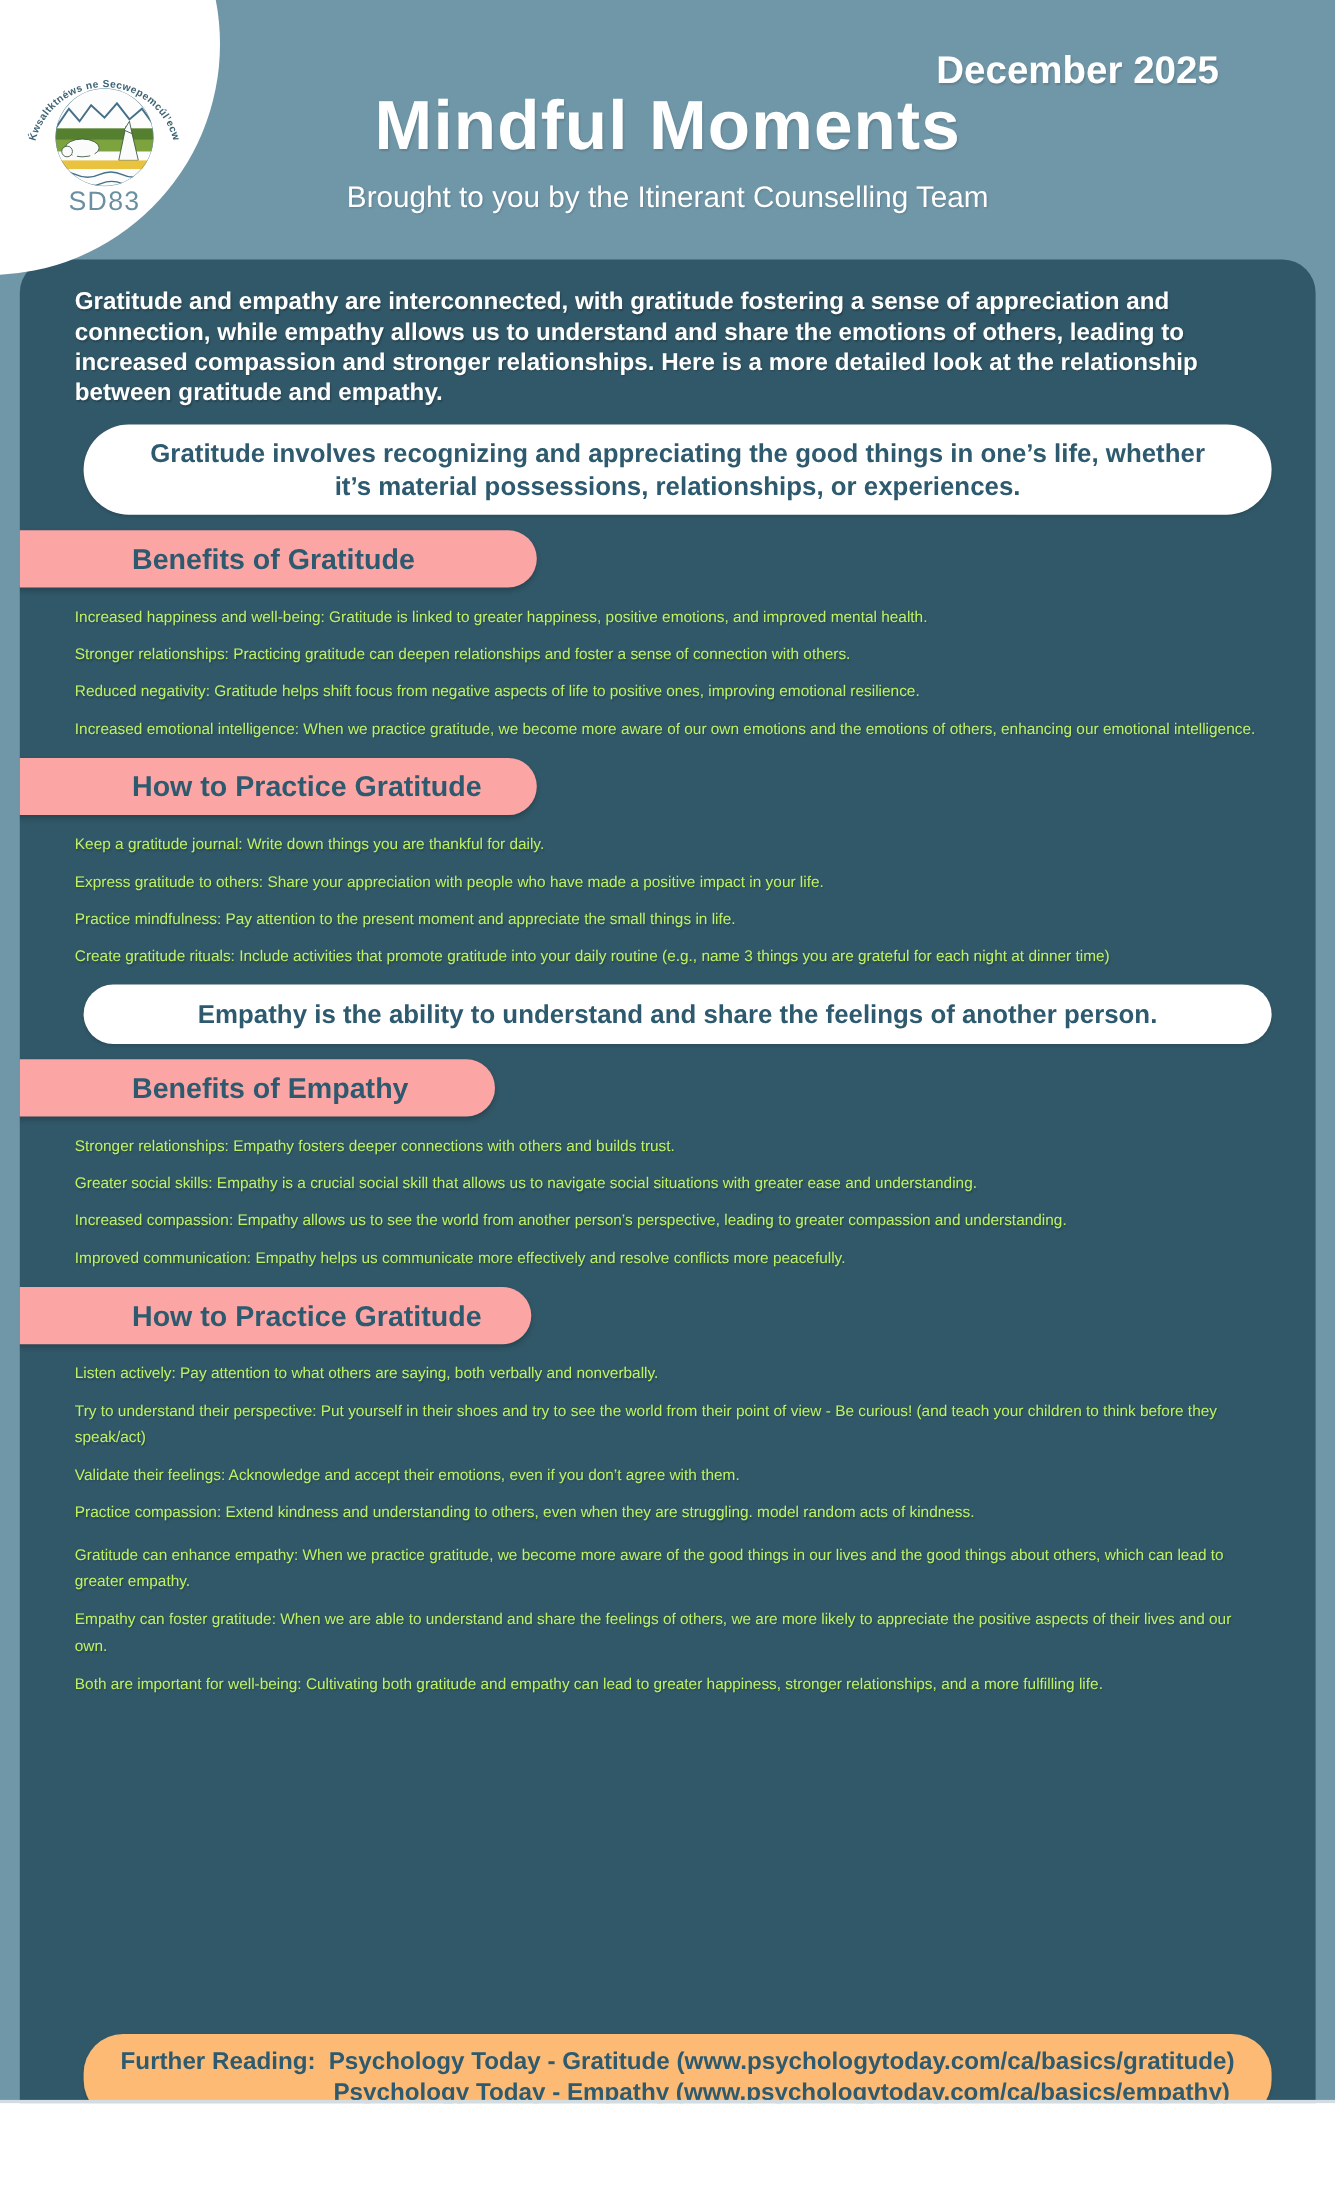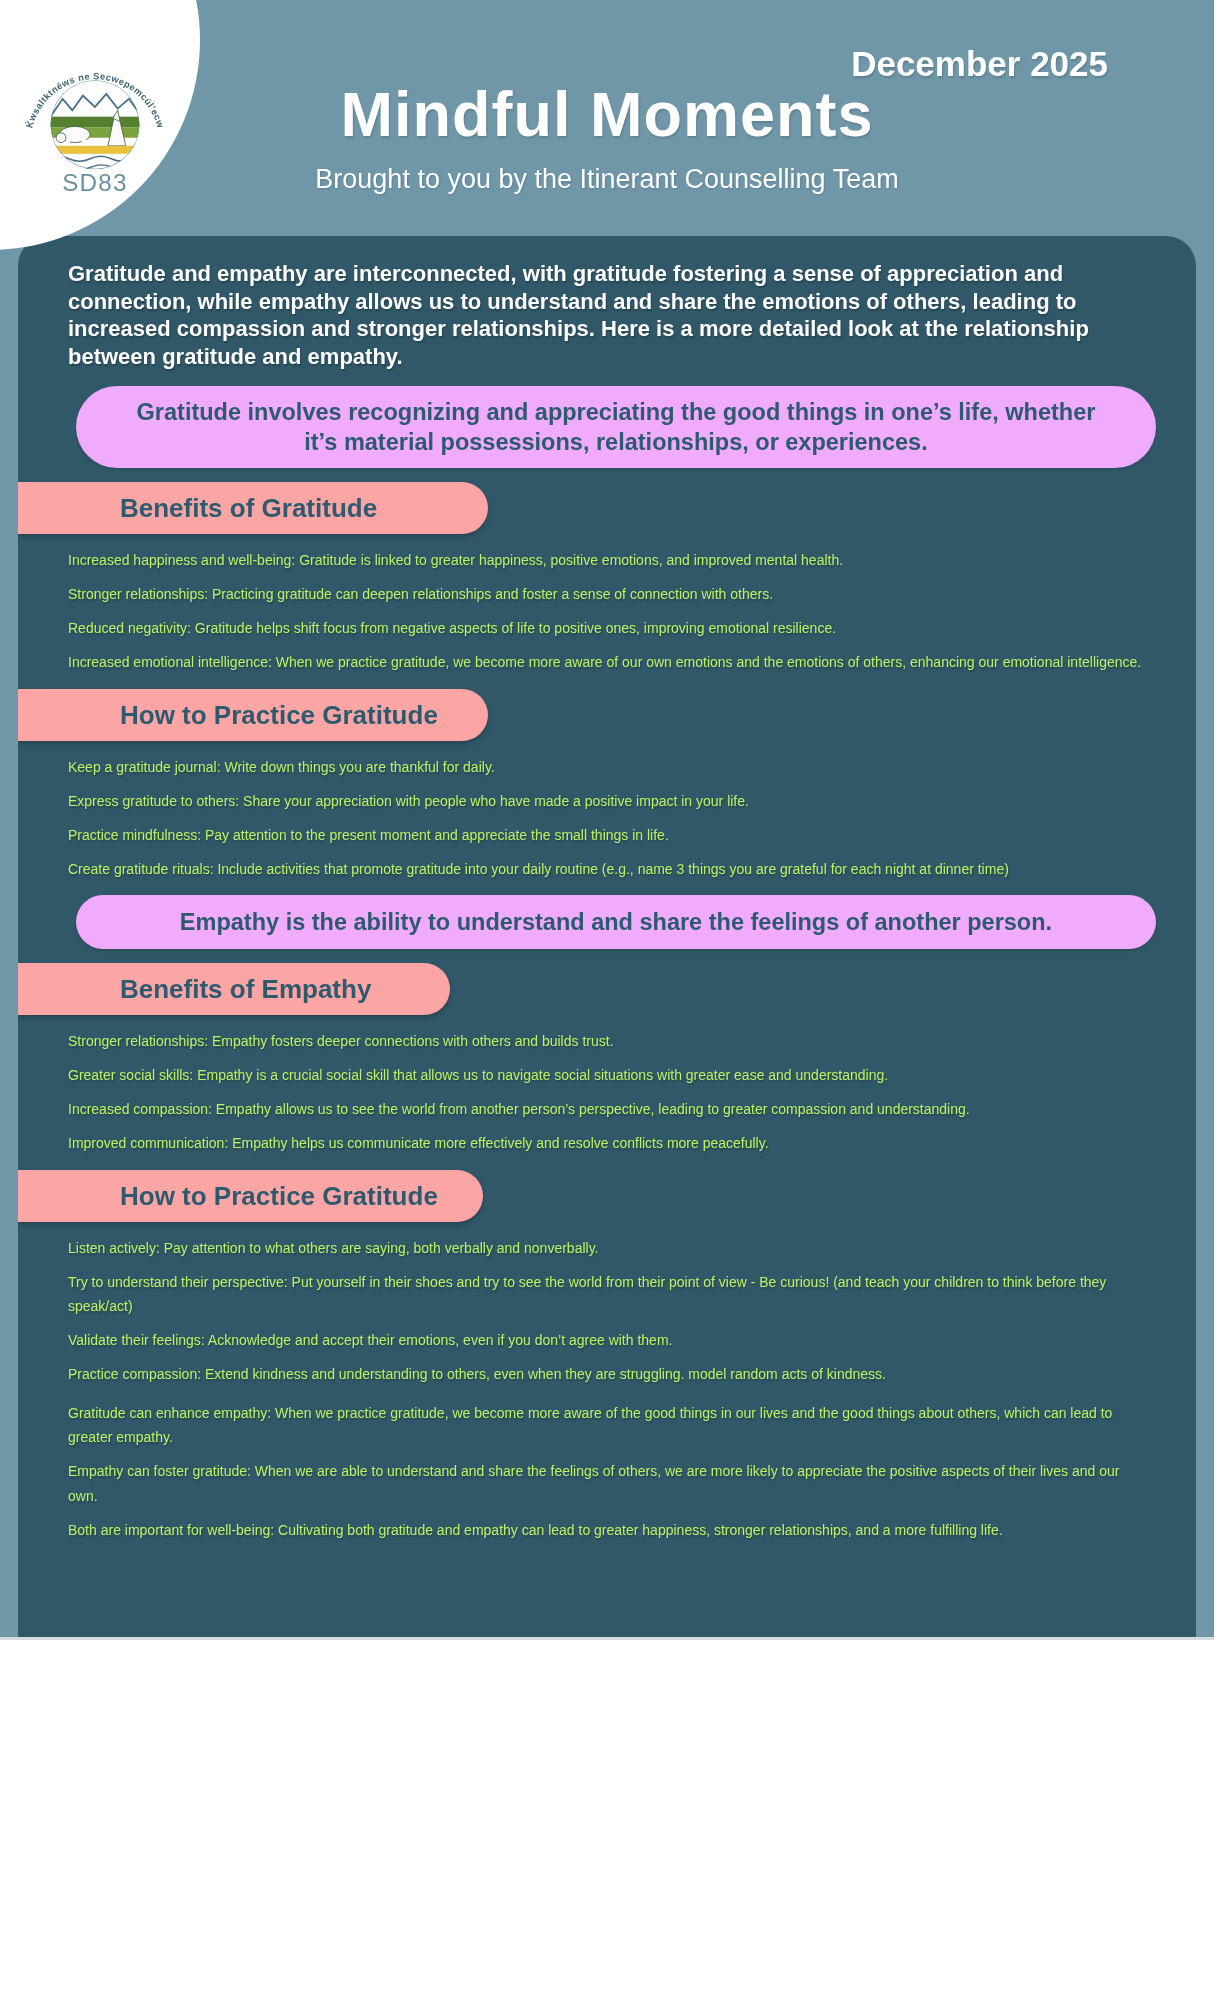--- a/index.html
+++ b/index.html
@@ -1,18 +1,18 @@
 <!DOCTYPE html>
 <html><head>
 <meta charset="utf-8">
 <style>
   * { margin:0; padding:0; box-sizing:border-box; }
   html,body { width:1214px; }
   body { font-family:"Liberation Sans", sans-serif; }
-  .page { position:relative; width:1214px; height:1640px; background:#7097a8; overflow:hidden; }
+  .page { position:relative; width:1214px; height:1912px; background:#7097a8; overflow:hidden; }
 
   
   .issue-date { position:absolute; top:44px; right:106px; color:#ffffff; font-size:35px; font-weight:bold;
                 text-shadow:1px 2px 2px rgba(0,0,0,0.15); z-index:5; }
   .page-title { position:absolute; top:78px; left:0; right:0; text-align:center; color:#ffffff;
                 font-size:63px; font-weight:bold; letter-spacing:1px; text-shadow:1px 2px 2px rgba(0,0,0,0.15); z-index:5; }
   .page-subtitle { position:absolute; top:164px; left:0; right:0; text-align:center; color:#ffffff;
                    font-size:27px; font-weight:normal; text-shadow:1px 1px 2px rgba(0,0,0,0.15); z-index:5; }
 
   .logo-circle { position:absolute; left:-220px; top:-170px; width:420px; height:420px; border-radius:50%;
@@ -21,21 +21,21 @@
 
   
   .panel { position:absolute; top:236px; left:18px; right:18px; height:1709px; background:#315868;
            border-radius:30px; z-index:4; display:flex; flex-direction:column;
            padding:24px 42px 18px 50px; overflow:hidden;
            box-shadow:0 8px 0 -3px #28495b; }
 
   .intro { color:#ffffff; font-size:22px; font-weight:bold; line-height:27.5px;
            text-shadow:1px 1.5px 1.5px rgba(0,0,0,0.22); margin-bottom:16px; }
 
-  .banner { background:#f0abfc; border-radius:42px; color:#2d5a6e; font-weight:bold; text-align:center;
+  .banner { background:#ffffff; border-radius:42px; color:#2d5a6e; font-weight:bold; text-align:center;
             font-size:23.5px; line-height:30px; padding:12px 60px; margin:0 -2px 14px 8px;
             box-shadow:0 2px 3px rgba(0,0,0,0.12); }
   .banner.first { padding-top:11px; padding-bottom:11px; }
 
   .tab { background:#fca5a5; border-radius:0 28px 28px 0; height:52px; line-height:52px;
          margin-left:-68px; padding-left:120px; color:#2d5a6e; font-size:26px; font-weight:bold;
          box-shadow:0 3px 5px rgba(0,0,0,0.22); margin-bottom:14px; flex:none; }
   .tab.w1 { width:488px; }
   .tab.w2 { width:488px; }
   .tab.w3 { width:450px; }

